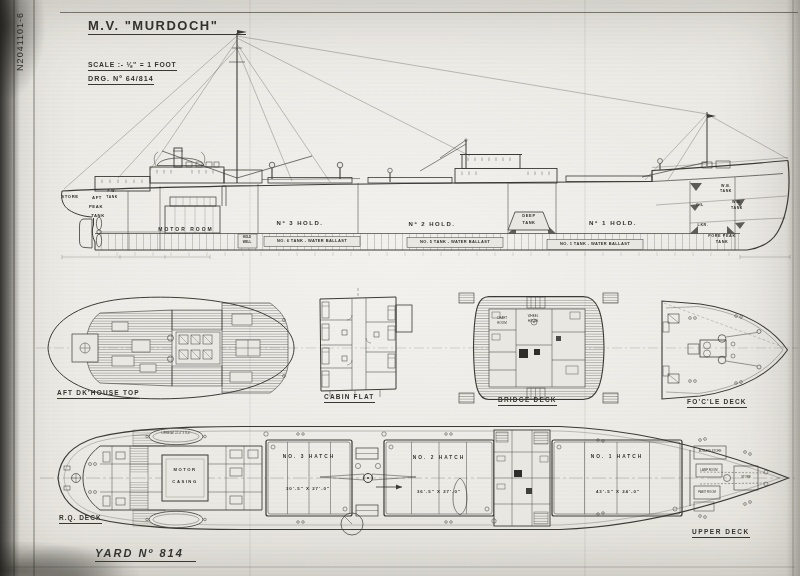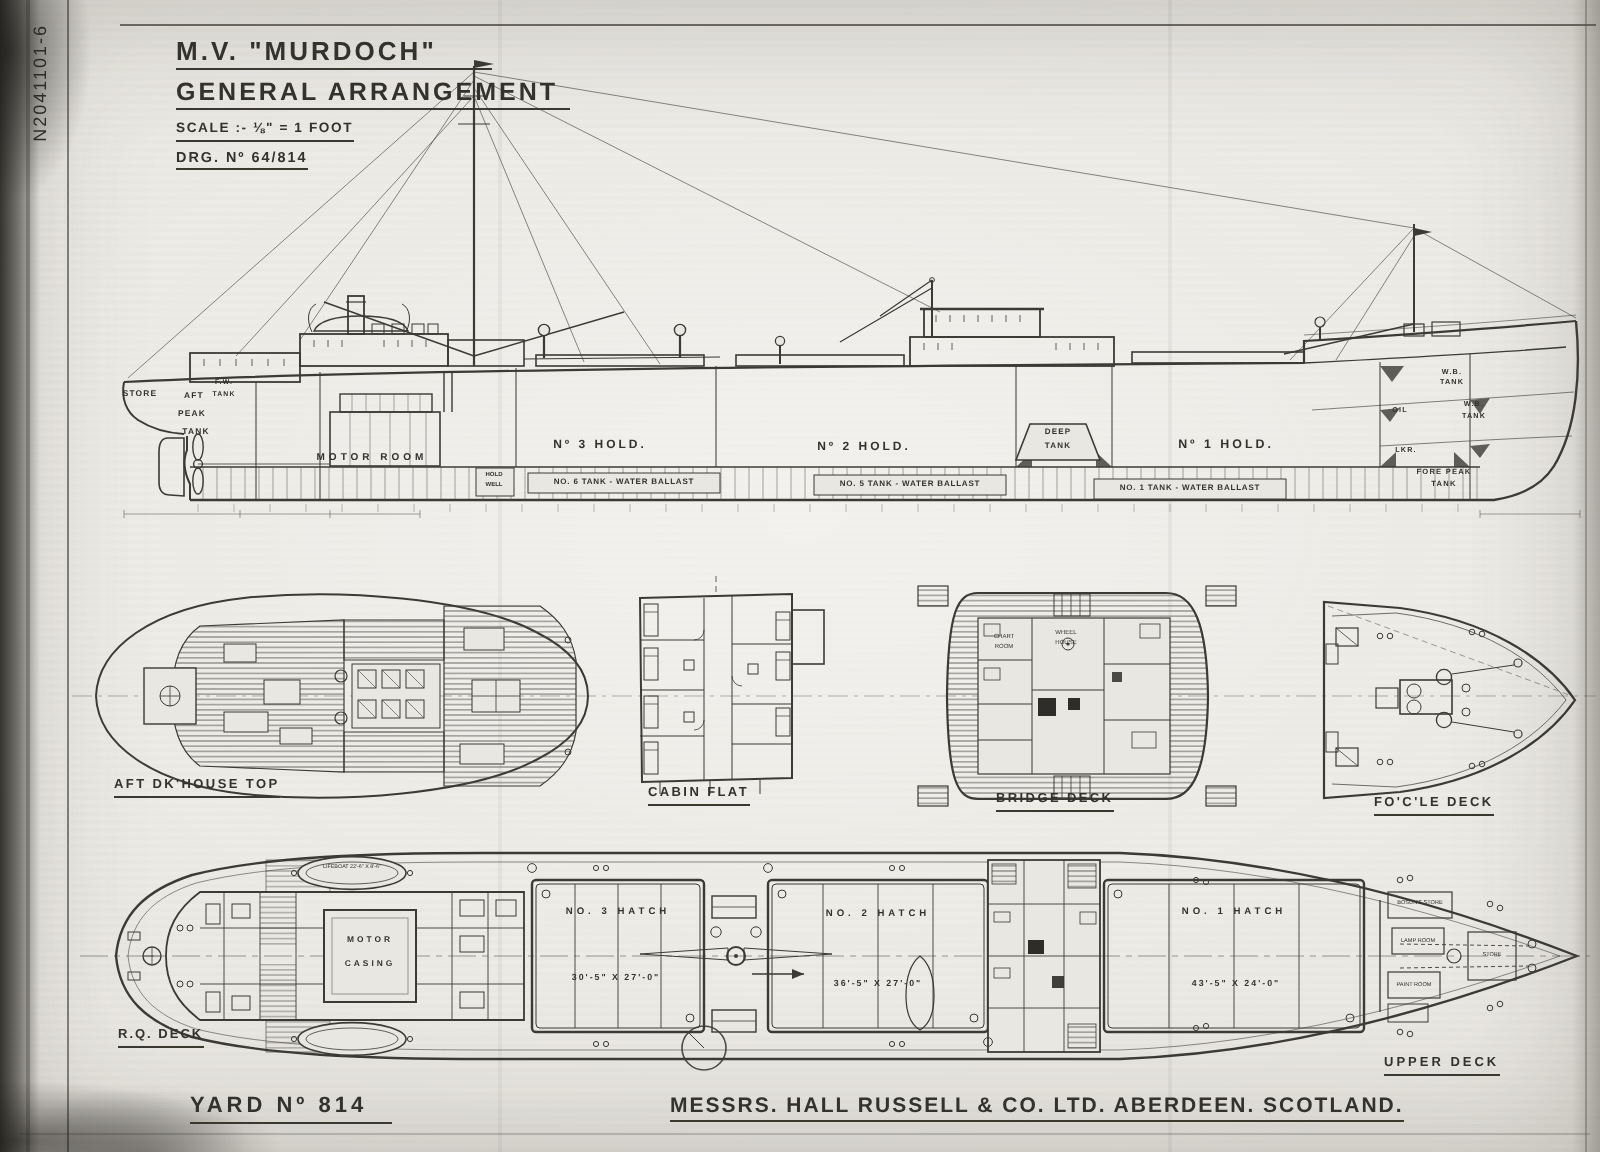--- a/index.html
+++ b/index.html
@@ -417,21 +417,20 @@
   </svg>
 
   <div class="edgeL"></div>
   <div class="smudgeTL"></div>
   <div class="smudgeBL"></div>
   <div class="smudgeR"></div>
 
   <div class="lbl vert thin" style="left:16px;top:12px;font-size:9px;color:#2c2b27;letter-spacing:1px;">N2041101-6</div>
 
   <div class="lbl u" style="left:88px;top:19px;font-size:13px;letter-spacing:1.5px;padding-right:28px;">M.V. "MURDOCH"</div>
-  <div class="lbl u" style="left:88px;top:40px;font-size:12.5px;letter-spacing:1.5px;padding-right:6px;">GENERAL ARRANGEMENT</div>
   <div class="lbl u" style="left:88px;top:62px;font-size:6.8px;letter-spacing:.8px;border-bottom-width:.8px;">SCALE :- ⅛" = 1 FOOT</div>
   <div class="lbl u" style="left:88px;top:75px;font-size:7.2px;letter-spacing:1px;border-bottom-width:.8px;">DRG. Nº 64/814</div>
 
   <div class="lbl c" style="left:70px;top:195px;font-size:4.2px;">STORE</div>
   <div class="lbl c" style="left:97px;top:195.5px;font-size:4.2px;">AFT</div>
   <div class="lbl c" style="left:96px;top:205px;font-size:4.2px;">PEAK</div>
   <div class="lbl c" style="left:98px;top:214px;font-size:4.2px;">TANK</div>
   <div class="lbl c" style="left:112px;top:190px;font-size:3.4px;">F.W.</div>
   <div class="lbl c" style="left:112px;top:195.5px;font-size:3.4px;">TANK</div>
   <div class="lbl c" style="left:186px;top:227px;font-size:5px;letter-spacing:2px;">MOTOR ROOM</div>
@@ -472,16 +471,15 @@
   <div class="lbl c" style="left:617px;top:455px;font-size:4.8px;letter-spacing:2px;">NO. 1 HATCH</div>
   <div class="lbl c" style="left:618px;top:490px;font-size:4.4px;letter-spacing:1px;">43'-5" X 24'-0"</div>
   <div class="lbl c thin" style="left:176px;top:433px;font-size:2.7px;letter-spacing:0;">LIFEBOAT 22'-6" X 8'-6"</div>
   <div class="lbl c thin" style="left:710px;top:450px;font-size:2.8px;letter-spacing:0;">BOSUN'S STORE</div>
   <div class="lbl c thin" style="left:709px;top:469px;font-size:2.8px;letter-spacing:0;">LAMP ROOM</div>
   <div class="lbl c thin" style="left:707px;top:491px;font-size:2.8px;letter-spacing:0;">PAINT ROOM</div>
   <div class="lbl c thin" style="left:746px;top:476px;font-size:2.8px;letter-spacing:0;">STORE</div>
   <div class="lbl u" style="left:59px;top:515px;font-size:6.5px;letter-spacing:1px;border-bottom-width:.9px;">R.Q. DECK</div>
   <div class="lbl u" style="left:692px;top:529px;font-size:6.5px;letter-spacing:1.5px;border-bottom-width:.9px;">UPPER DECK</div>
 
-  <div class="lbl u" style="left:95px;top:548px;font-size:11px;letter-spacing:2px;padding-right:12px;">YARD Nº 814</div>
-  <div class="lbl u" style="left:335px;top:548px;font-size:10.5px;letter-spacing:1px;">MESSRS. HALL RUSSELL &amp; CO. LTD. ABERDEEN. SCOTLAND.</div>
+  <div class="lbl u" style="left:95px;top:548px;font-size:11px;letter-spacing:2px;padding-right:12px;font-style:italic;">YARD Nº 814</div>
 
 </div>
 
 </body></html>

